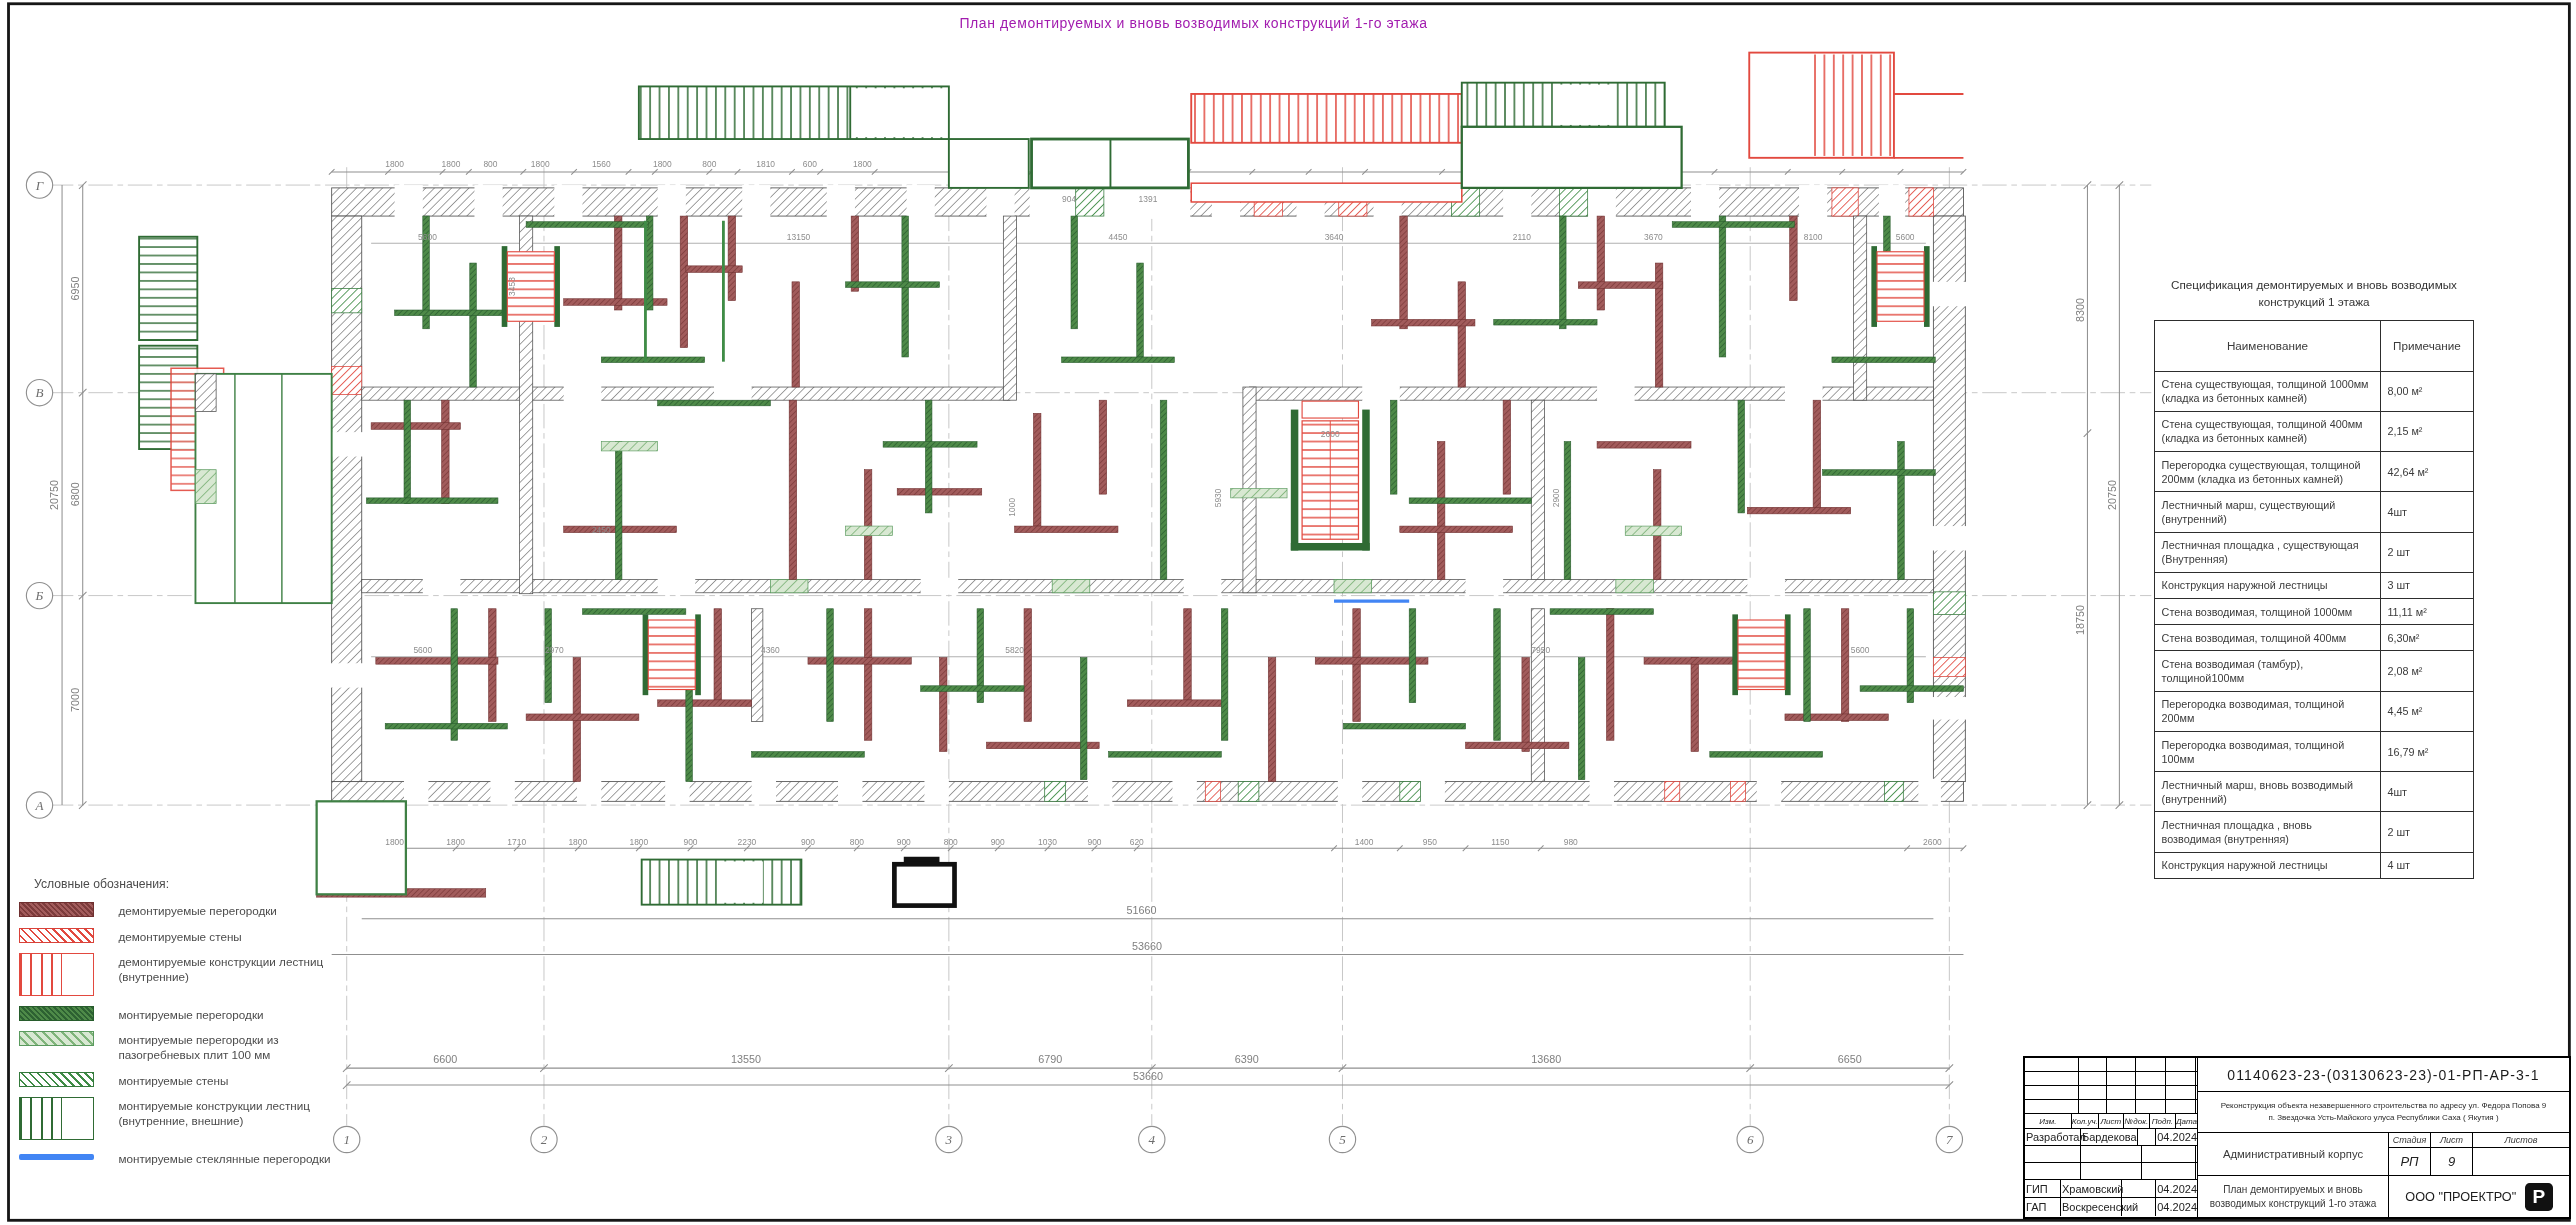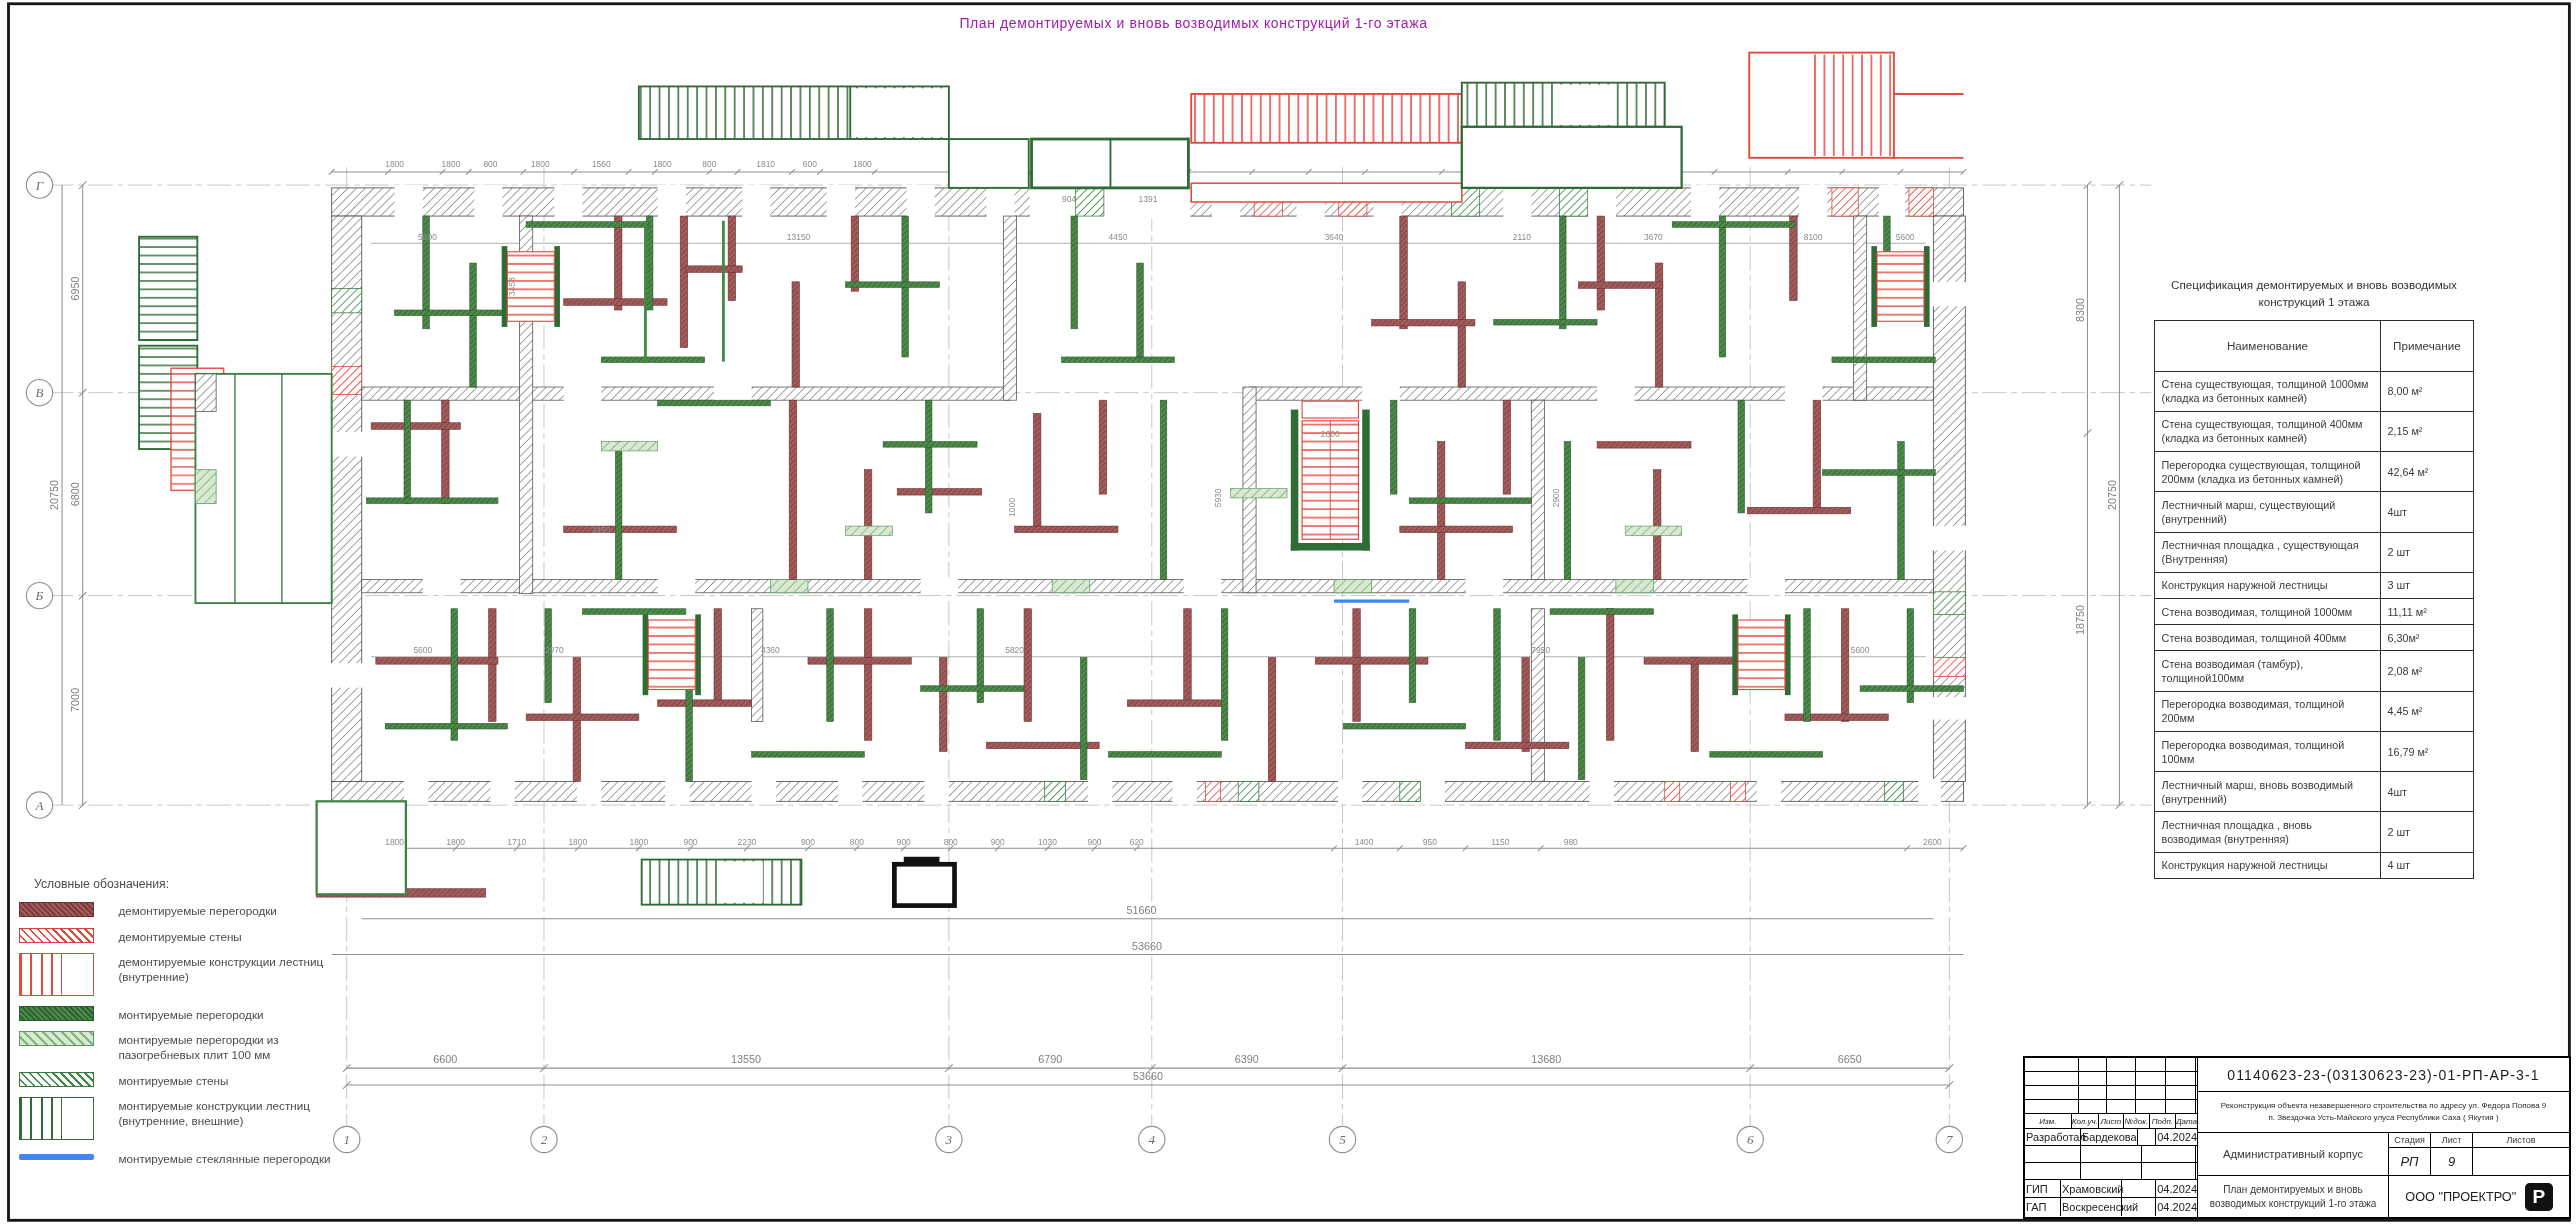--- a/index.html
+++ b/index.html
@@ -48,21 +48,21 @@
   .sr-doc{height:34px;border-bottom:1.9px solid #000;display:flex;align-items:center;justify-content:center;
           font-size:14px;letter-spacing:1.1px;color:#1c1c1c}
   .sr-desc{height:41px;border-bottom:1.9px solid #000;display:flex;flex-direction:column;justify-content:center;
            text-align:center;font-size:8px;line-height:1.55;color:#2a2a2a;padding:0 9.4px}
   .sr-mid{height:43px;border-bottom:1.9px solid #000;display:flex}
   .sr-object{width:191px;border-right:1.4px solid #000;display:flex;align-items:center;justify-content:center;font-size:11.3px}
   .sr-slt{flex:1;display:flex;flex-direction:column}
   .slt-h{height:15px;display:flex;border-bottom:1.1px solid #000}
   .slt-h div,.slt-v div{border-right:1.1px solid #000;display:flex;align-items:center;justify-content:center}
   .slt-h div:last-child,.slt-v div:last-child{border-right:none}
-  .slt-h div{font-size:9px;}
+  .slt-h div{font-size:9px;font-style:italic}
   .slt-v{flex:1;display:flex}
   .slt-v div{font-size:13px;font-style:italic;color:#222}
   .cw45{width:42px}.cwfx{flex:1}
   .sr-bot{flex:1;display:flex}
   .sr-title{width:191px;border-right:1.4px solid #000;display:flex;flex-direction:column;justify-content:center;
             text-align:center;font-size:10px;line-height:1.4}
   .sr-comp{flex:1;display:flex;align-items:center;justify-content:center;gap:8.5px;font-size:12.7px;color:#1c1c1c}
   .logo{width:28px;height:28px;background:#111;border-radius:4.7px;color:#fff;font-weight:bold;
         font-size:19px;display:flex;align-items:center;justify-content:center}
 </style>

